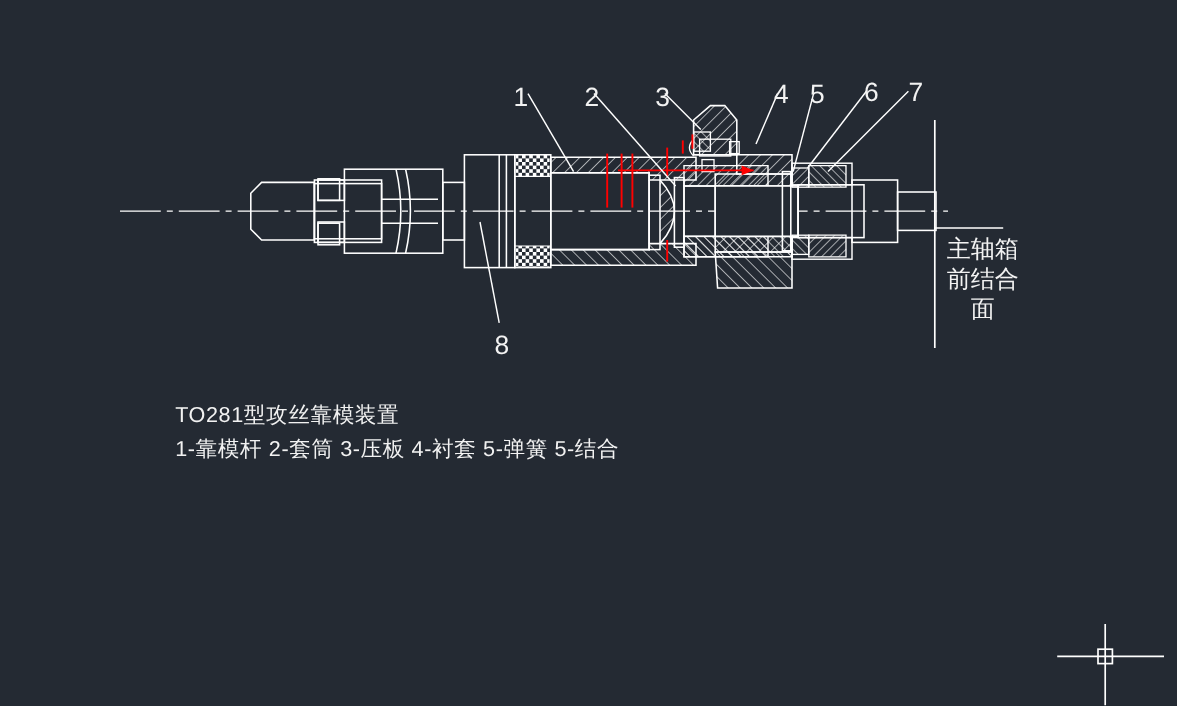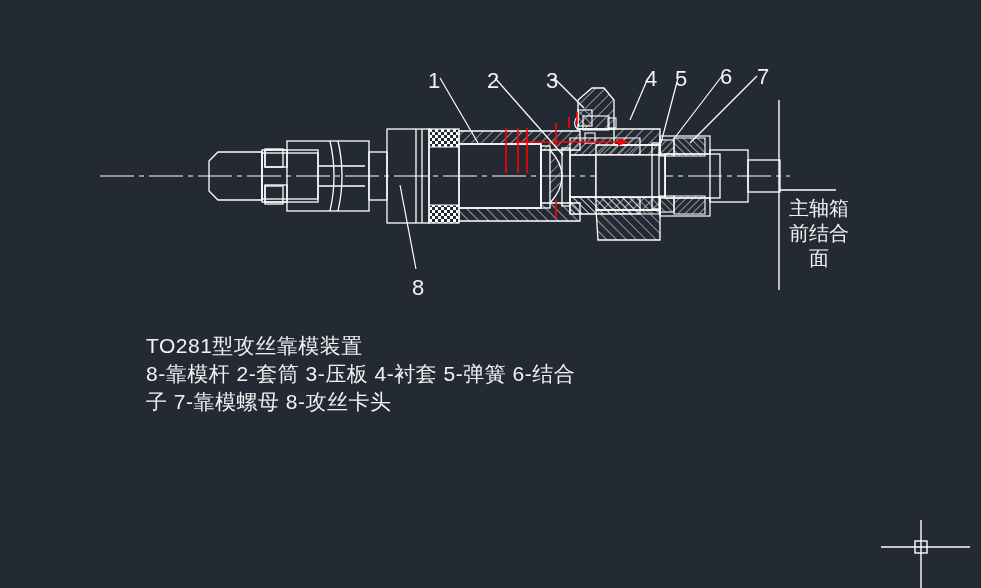--- a/index.html
+++ b/index.html
@@ -33,21 +33,21 @@
     left: 0; top: 0;
     width: 981px;
     height: 588px;
     pointer-events: none;
   }
   .caption-block {
     position: absolute;
     left: 146px;
     top: 332px;
     color: #f2f2f2;
-    font-size: 21px;
+    font-size: 18px;
     line-height: 28px;
     white-space: nowrap;
     letter-spacing: 0.5px;
   }
   .caption-line { display: block; }
   .side-note {
     position: absolute;
     left: 784px;
     top: 196px;
     color: #f2f2f2;
@@ -209,22 +209,21 @@
       <line x1="881" y1="547" x2="970" y2="547" stroke="#ffffff" stroke-width="1.4"></line>
       <line x1="921" y1="520" x2="921" y2="588" stroke="#ffffff" stroke-width="1.4"></line>
       <rect x="915" y="541" width="12" height="12" fill="none" stroke="#ffffff" stroke-width="1.4"></rect>
     </g>
   </svg>
 
   <div class="cap-layer">
 
     <div class="caption-block">
       <span class="caption-line">TO281型攻丝靠模装置</span>
-      <span class="caption-line">8-靠模杆  2-套筒  3-压板  4-衬套  5-弹簧  6-结合</span>
-      <span class="caption-line">子  7-靠模螺母  8-攻丝卡头</span>
+      <span class="caption-line">1-靠模杆  2-套筒  3-压板  4-衬套  5-弹簧  5-结合</span>
     </div>
 
     <div class="side-note">
       <span>主轴箱</span>
       <span>前结合</span>
       <span>面</span>
     </div>
 
     <div id="num-layer">
         <div class="leader-num" style="left: 428px; top: 70px;">1</div>

